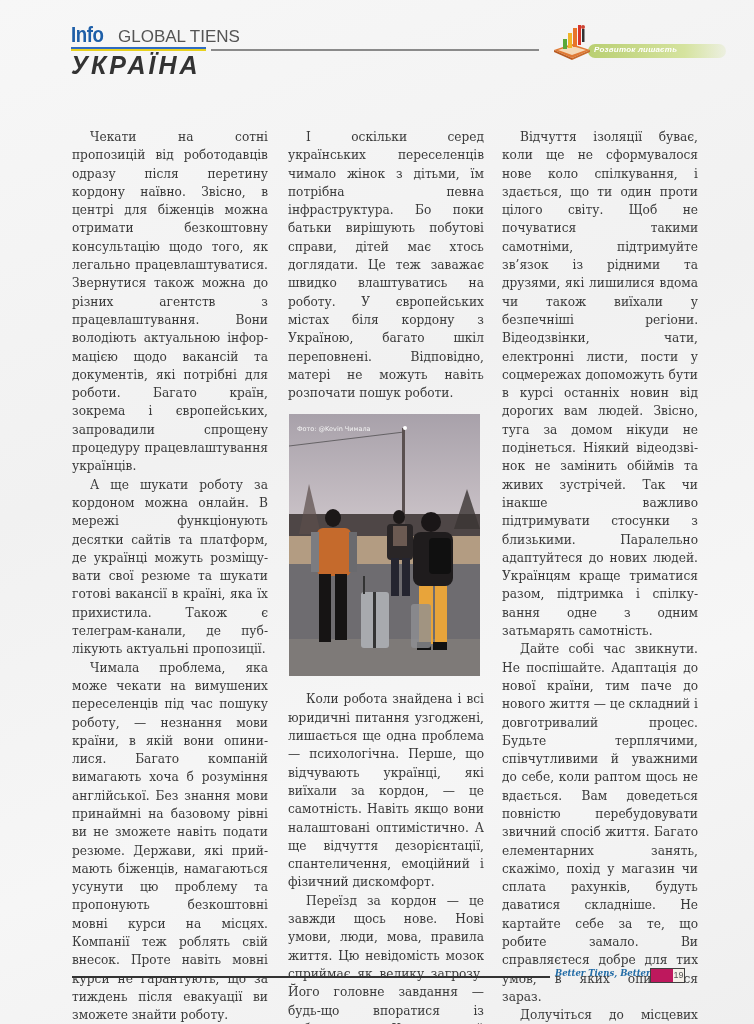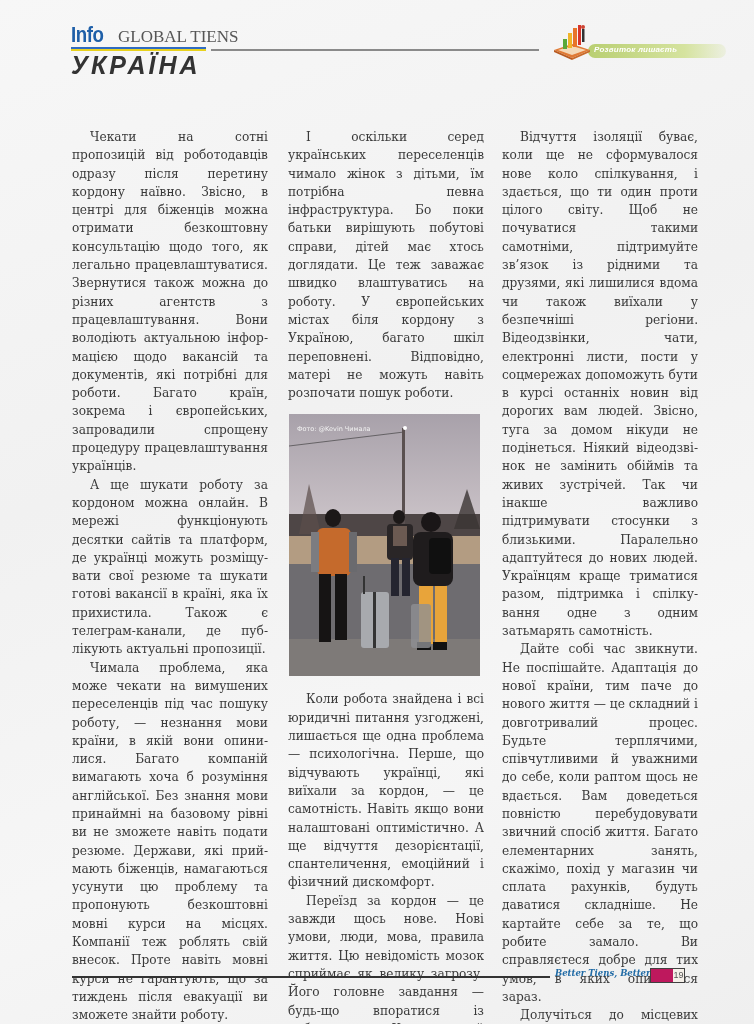--- a/index.html
+++ b/index.html
@@ -10,21 +10,21 @@
     color: #3a3a3a;
   }
   .header { position: absolute; left: 0; top: 0; width: 682px; height: 110px; }
   .brand-info {
     position: absolute; left: 71px; top: 22px;
     font-family: "Liberation Sans", sans-serif; font-weight: bold;
     font-size: 22px; color: #1e5fa8; letter-spacing: -0.5px; transform: scaleX(0.85); transform-origin: left;
   }
   .brand-global {
     position: absolute; left: 118px; top: 27px;
-    font-family: Liberation Serif, serif; font-size: 17px; color: #555;
+    font-family: Liberation Sans, sans-serif; font-size: 17px; color: #555;
   }
   .flag-line {
     position: absolute; left: 71px; top: 47px; width: 135px; height: 4px;
     background: linear-gradient(#2f6bc2 0 50%, #e8d21e 50% 100%);
   }
   .header-rule {
     position: absolute; left: 211px; top: 49px; width: 328px; height: 2px; background: #8a8a8a;
   }
   .country {
     position: absolute; left: 71px; top: 51px;

